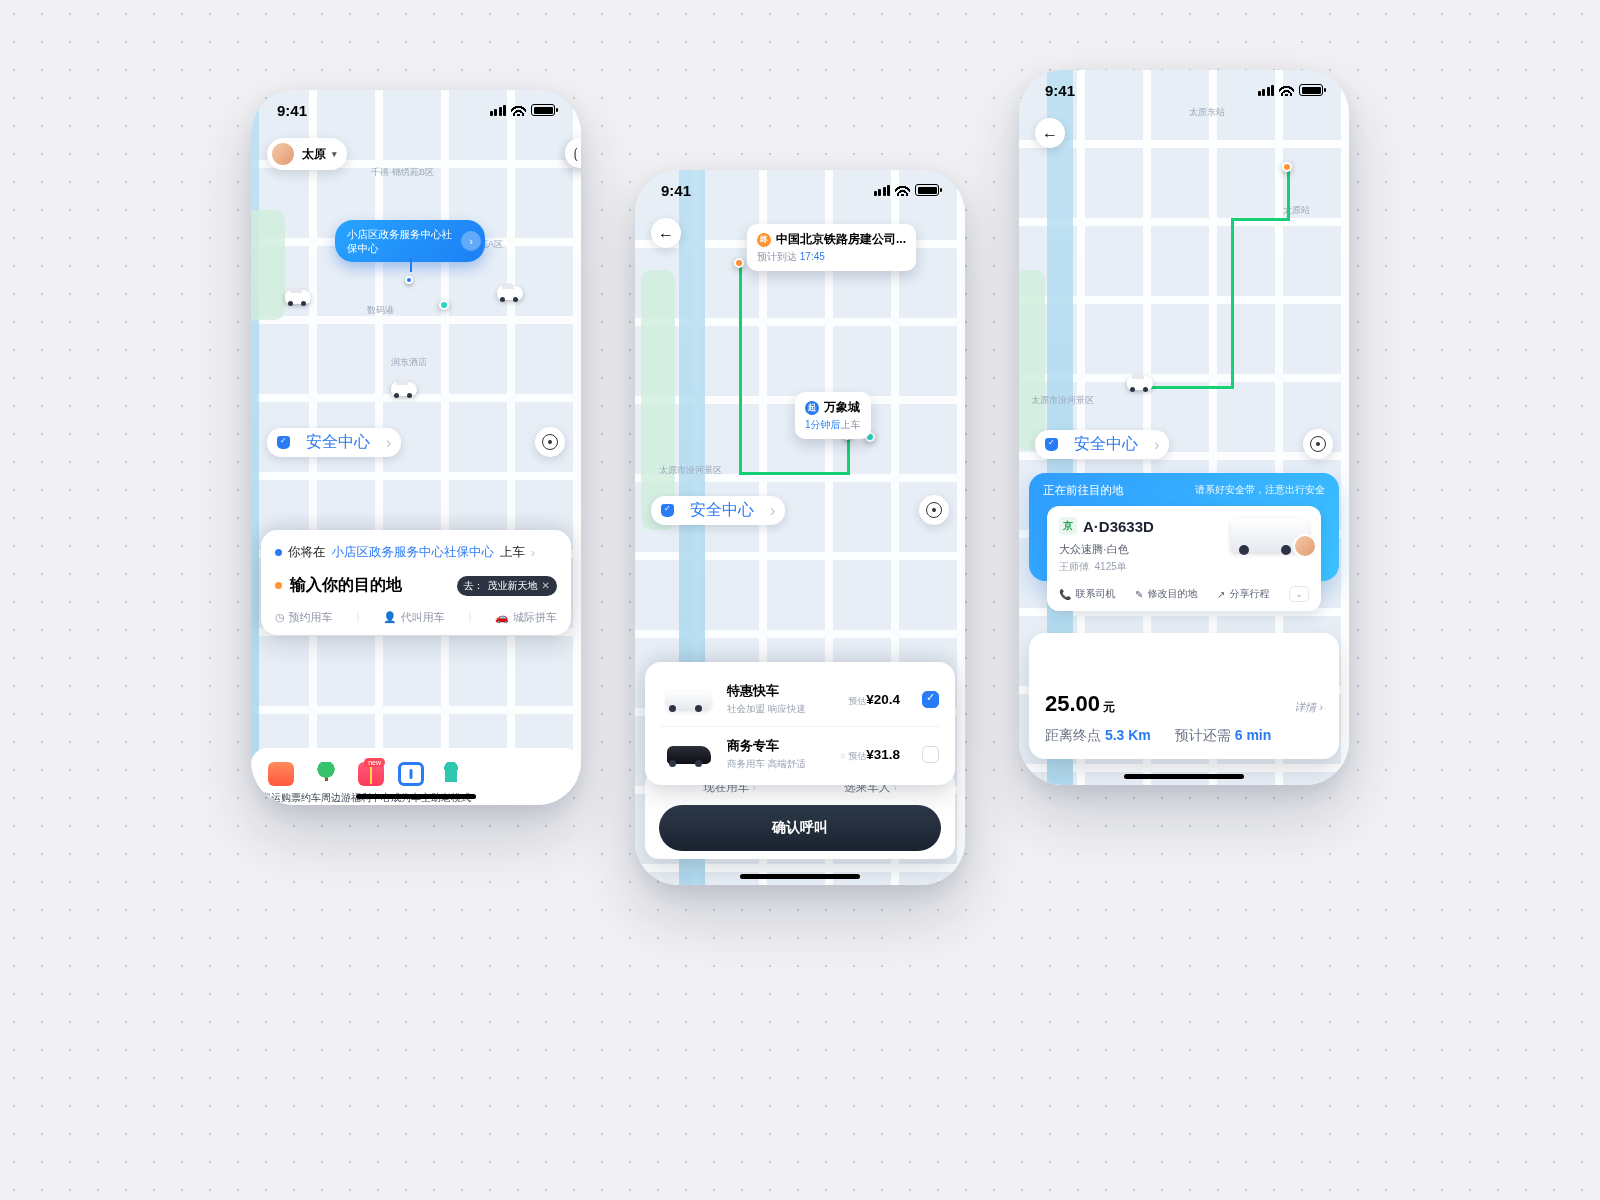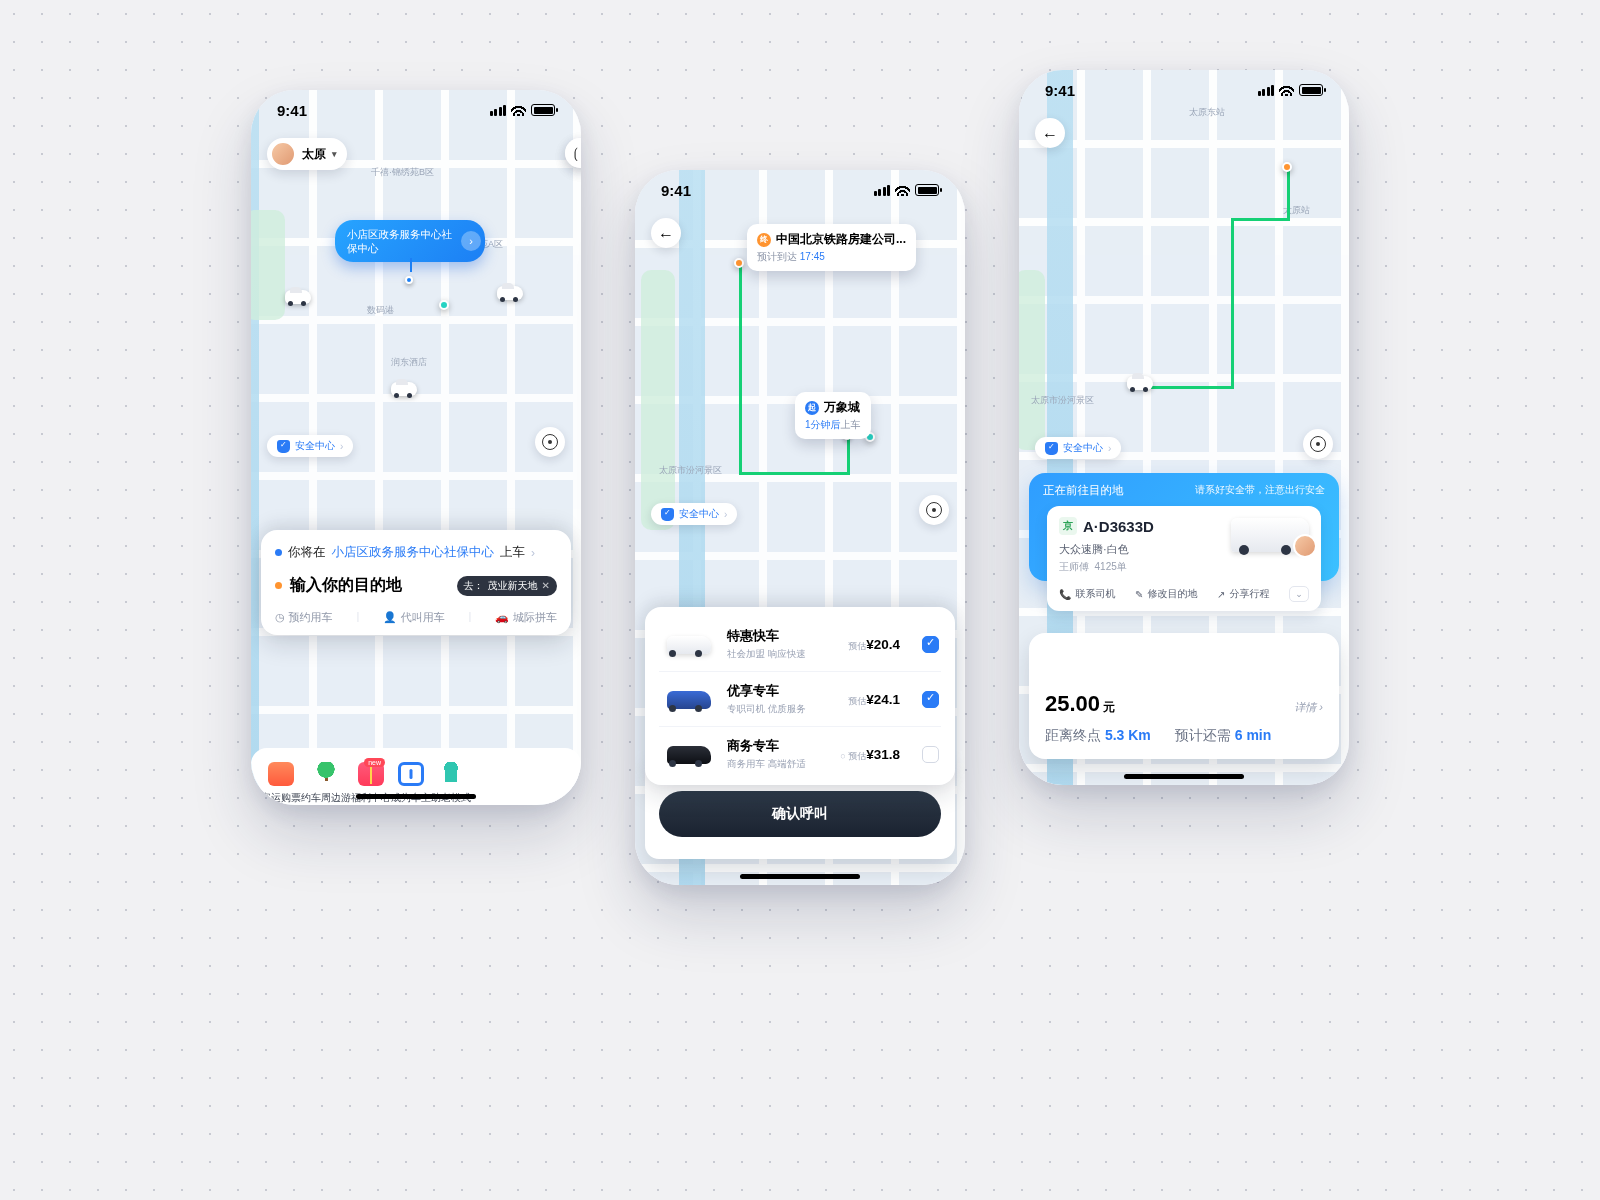--- a/index.html
+++ b/index.html
@@ -50,21 +50,21 @@
 
 .chip{position:absolute;background:#fff;border-radius:18px;box-shadow:0 4px 12px rgba(20,30,60,.14);display:flex;align-items:center;z-index:20;}
 .avatar{width:26px;height:26px;border-radius:50%;background:linear-gradient(135deg,#f6c9a6,#e09a73);border:2px solid #fff;}
 .city-pill{left:16px;top:48px;padding:3px 10px 3px 3px;gap:6px;font-size:12px;font-weight:700;}
 .city-pill .caret{font-size:9px;color:#555;}
 .iconbtn{width:30px;height:30px;border-radius:15px;background:#fff;display:flex;align-items:center;justify-content:center;font-size:14px;color:#333;}
 .topright{position:absolute;right:16px;top:48px;display:flex;gap:8px;z-index:20;}
 .locbtn{position:absolute;right:16px;width:30px;height:30px;border-radius:50%;background:#fff;box-shadow:0 3px 10px rgba(20,30,60,.14);display:flex;align-items:center;justify-content:center;z-index:20;}
 .locbtn::before{content:"";width:14px;height:14px;border:1.5px solid #333;border-radius:50%;}
 .locbtn::after{content:"";position:absolute;width:4px;height:4px;background:#333;border-radius:50%;}
-.safety{position:absolute;left:16px;background:#fff;border-radius:14px;padding:4px 10px;box-shadow:0 3px 10px rgba(20,30,60,.14);font-size:10px;color:#2a7bf6;display:flex;align-items:center;gap:5px;z-index:20;}
+.safety{position:absolute;left:16px;background:#fff;border-radius:14px;padding:4px 10px;box-shadow:0 3px 10px rgba(20,30,60,.14);font-size:16px;color:#2a7bf6;display:flex;align-items:center;gap:16px;z-index:20;}
 .safety .shield{width:13px;height:13px;background:#2a7bf6;border-radius:3px 3px 5px 5px;position:relative;}
 .safety .shield::after{content:"✓";color:#fff;font-size:8px;position:absolute;left:3px;top:0;}
 .safety .chev{color:#bcc6da;}
 .backbtn{position:absolute;left:16px;top:48px;width:30px;height:30px;border-radius:50%;background:#fff;box-shadow:0 3px 10px rgba(20,30,60,.14);display:flex;align-items:center;justify-content:center;font-size:16px;z-index:25;}
 
 .sheet{position:absolute;left:10px;right:10px;background:#fff;border-radius:16px;box-shadow:0 -6px 18px rgba(20,30,50,.10),0 10px 24px rgba(20,30,50,.14);z-index:30;}
 
 .callout{position:absolute;background:#fff;border-radius:10px;padding:7px 10px;box-shadow:0 6px 14px rgba(20,30,60,.18);z-index:22;}
 .callout .title{font-size:12px;font-weight:600;display:flex;align-items:center;gap:5px;}
 .callout .sub{font-size:10px;color:#8b94a7;margin-top:2px;}
@@ -129,21 +129,21 @@
 .carimg.blue::before{background:linear-gradient(#3a6bd6,#27458f);}
 .carimg.black::before{background:linear-gradient(#2b2f38,#0d0f14);}
 .copt-txt .nm{font-size:13px;font-weight:700;}
 .copt-txt .ds{font-size:9.5px;color:#9aa2b4;margin-top:3px;}
 .copt-price{margin-left:auto;text-align:right;}
 .copt-price .lab{font-size:9px;color:#9aa2b4;}
 .copt-price .val{font-size:13.5px;font-weight:700;}
 .chk{width:17px;height:17px;border-radius:5px;border:1.5px solid #d4d9e4;margin-left:10px;position:relative;flex-shrink:0;}
 .chk.on{background:#2a7bf6;border-color:#2a7bf6;}
 .chk.on::after{content:"✓";color:#fff;font-size:11px;position:absolute;left:3px;top:-1px;}
-.p2 .secondary{position:absolute;left:10px;right:10px;bottom:26px;background:#fff;border-radius:14px;box-shadow:0 10px 22px rgba(20,30,50,.15);padding:10px 14px 22px;z-index:29;}
+.p2 .secondary{position:absolute;left:10px;right:10px;bottom:26px;background:#fff;border-radius:14px;box-shadow:0 10px 22px rgba(20,30,50,.15);padding:10px 14px 8px;z-index:29;}
 .p2 .secrow{display:flex;justify-content:space-around;font-size:11.5px;color:#6c7486;margin-bottom:10px;}
 .p2 .secrow span .ar{color:#c6cbd8;font-size:10px;}
 .p2 .confirm{background:linear-gradient(#2e3a48,#1a2230);color:#fff;text-align:center;border-radius:24px;padding:14px 0;font-size:14px;font-weight:600;}
 .p2 .safety{bottom:360px;} .p2 .locbtn{bottom:360px;}
 .p2 .route{position:absolute;z-index:17;background:#15d075;}
 
 .p3 .safety{bottom:326px;} .p3 .locbtn{bottom:326px;}
 .p3 .hdrgrad{position:absolute;left:10px;right:10px;bottom:204px;height:108px;border-radius:16px;background:linear-gradient(135deg,#2f9dff,#3cc1ff);z-index:28;box-shadow:0 10px 22px rgba(40,120,220,.25);padding:10px 14px;color:#fff;}
 .p3 .hdrgrad .row1{display:flex;justify-content:space-between;font-size:11.5px;}
 .p3 .hdrgrad .hint{font-size:10px;opacity:.92;}
@@ -327,29 +327,20 @@
     <div class="caropt">
       <div class="carimg white"></div>
       <div class="copt-txt">
           <div class="nm">特惠快车</div>
           <div class="ds">社会加盟  响应快速</div>
         </div>
       <div class="copt-price"><span class="lab">预估</span><span class="val">¥20.4</span></div>
       <div class="chk on"></div>
     </div>
     <div class="caropt">
-      <div class="carimg blue"></div>
-      <div class="copt-txt">
-          <div class="nm">优享专车</div>
-          <div class="ds">专职司机  优质服务</div>
-        </div>
-      <div class="copt-price"><span class="lab">预估</span><span class="val">¥24.1</span></div>
-      <div class="chk on"></div>
-    </div>
-    <div class="caropt">
       <div class="carimg black"></div>
       <div class="copt-txt">
           <div class="nm">商务专车</div>
           <div class="ds">商务用车  高端舒适</div>
         </div>
       <div class="copt-price"><span class="lab" style="color:#c4c9d6">○ </span><span class="lab">预估</span><span class="val">¥31.8</span></div>
       <div class="chk"></div>
     </div>
   </div>
   <div class="secondary">

